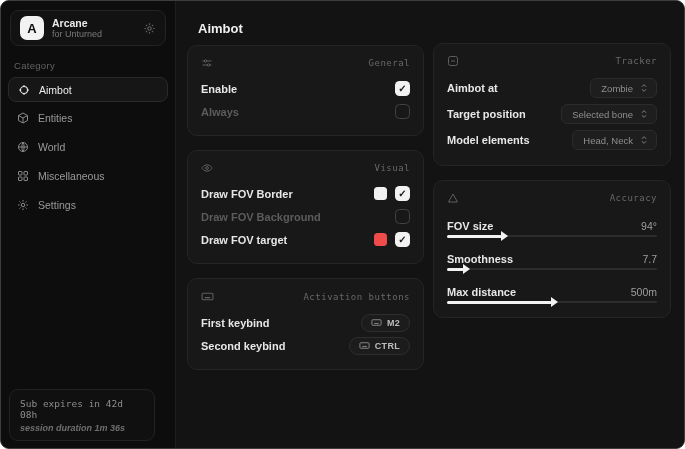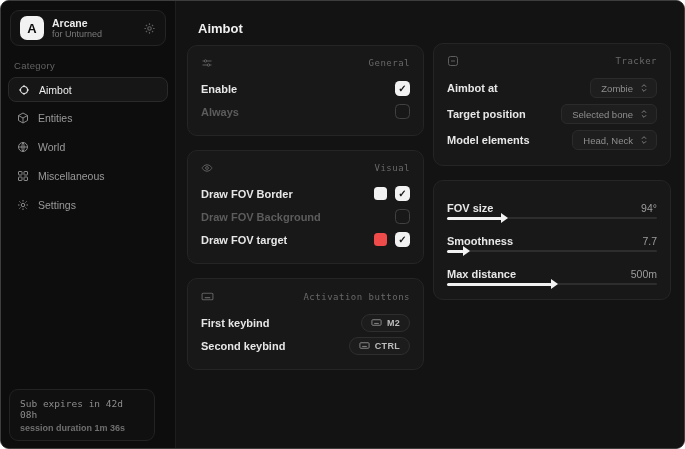--- a/index.html
+++ b/index.html
@@ -38,21 +38,21 @@
   .nav-item .nicon { display:flex; color:#8a8a8a; }
   .nav-item.selected {
     background:#161616; border:1px solid #2a2a2a; color:#ededed; height:25px;
   }
   .nav-item.selected .nicon { color:#e5e5e5; }
   .status-card {
     position:absolute; left:8px; right:20px; bottom:7px; border:1px solid #232323;
     border-radius:9px; background:#101010; padding:8px 10px 7px 10px;
   }
   .status-line1 { font-family:"DejaVu Sans Mono", monospace; font-size:9.5px; color:#8d8d8d; margin-bottom:3px; }
-  .status-line2 { font-size:9px; color:#6f6f6f; font-weight:700; }
+  .status-line2 { font-size:9px; color:#6f6f6f; font-weight:700;font-style:italic; }
   
   .main { flex:1; position:relative; background:#131313; }
   .page-title { position:absolute; left:22px; top:20px; color:#f0f0f0; font-size:13px; font-weight:700; }
   .columns { position:absolute; left:11px; top:44px; right:13px; display:flex; gap:9px; align-items:flex-start; }
   .col { display:flex; flex-direction:column; gap:14px; }
   .col-left { width:238px; }
   .col-right { width:239px; margin-top:-2px; }
   .card {
     background:#181818; border:1px solid #252525; border-radius:10px;
     padding:11px 13px 12px 13px;
@@ -312,20 +312,28 @@
               <span class="dicon">
                 <svg width="10" height="10" viewBox="0 0 24 24" fill="none" stroke="currentColor" stroke-width="2.4">
                   <path d="M7 9l5-5 5 5M7 15l5 5 5-5"></path>
                 </svg>
               </span>
             </span>
           </div>
         </div>
 
         <div class="card">
+          <div class="card-header">
+            <span class="cicon">
+              <svg width="12" height="12" viewBox="0 0 24 24" fill="none" stroke="currentColor" stroke-width="2">
+                <path d="M12 4l9 16H3z" stroke-linejoin="round"></path>
+              </svg>
+            </span>
+            <span class="card-title">Accuracy</span>
+          </div>
 
           <div class="acc-row">
             <span class="row-label">FOV size</span>
             <span class="acc-value">94°</span>
           </div>
           <div class="slider-row">
             <div class="slider-track">
               <div class="slider-fill" style="width: 26%;">
                 <span class="slider-thumb"></span>
               </div>

